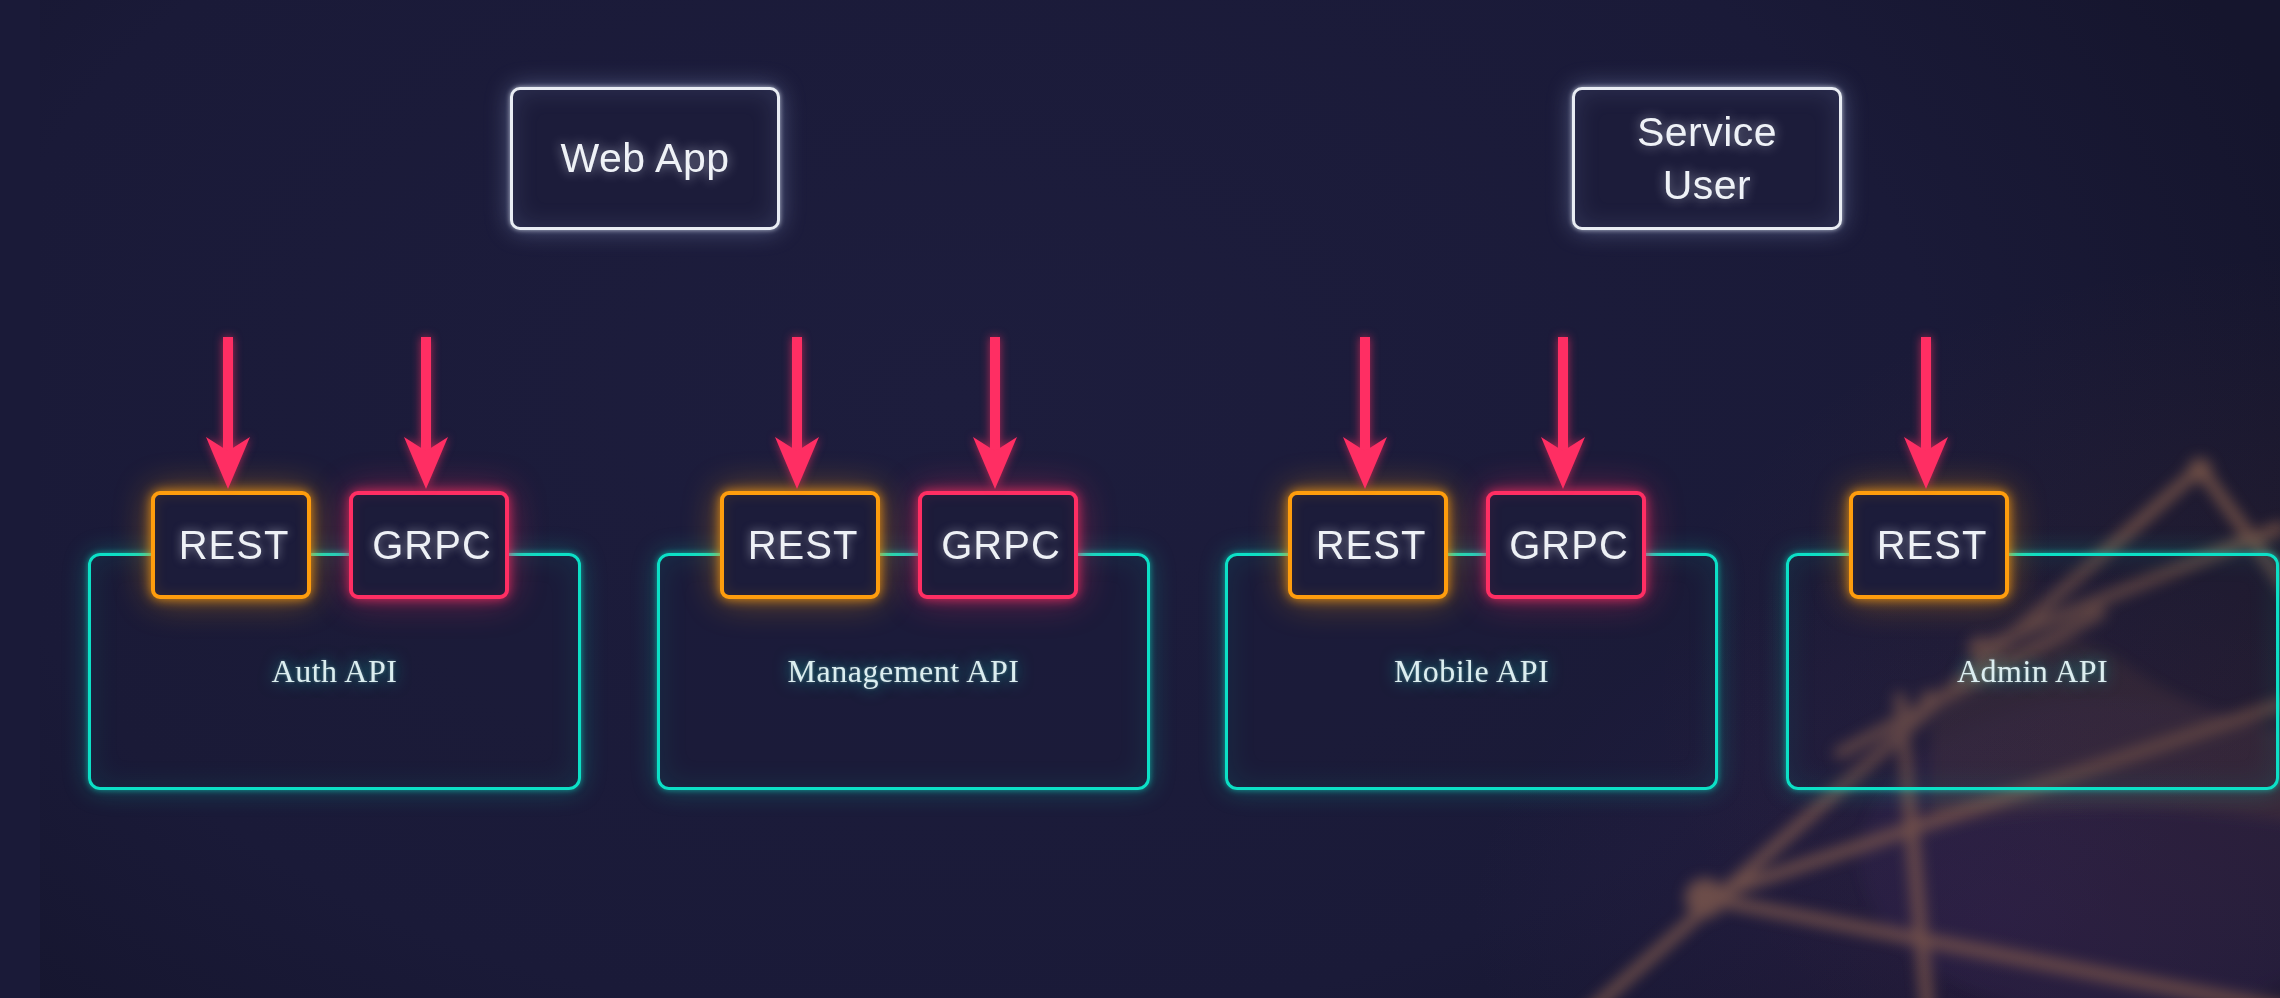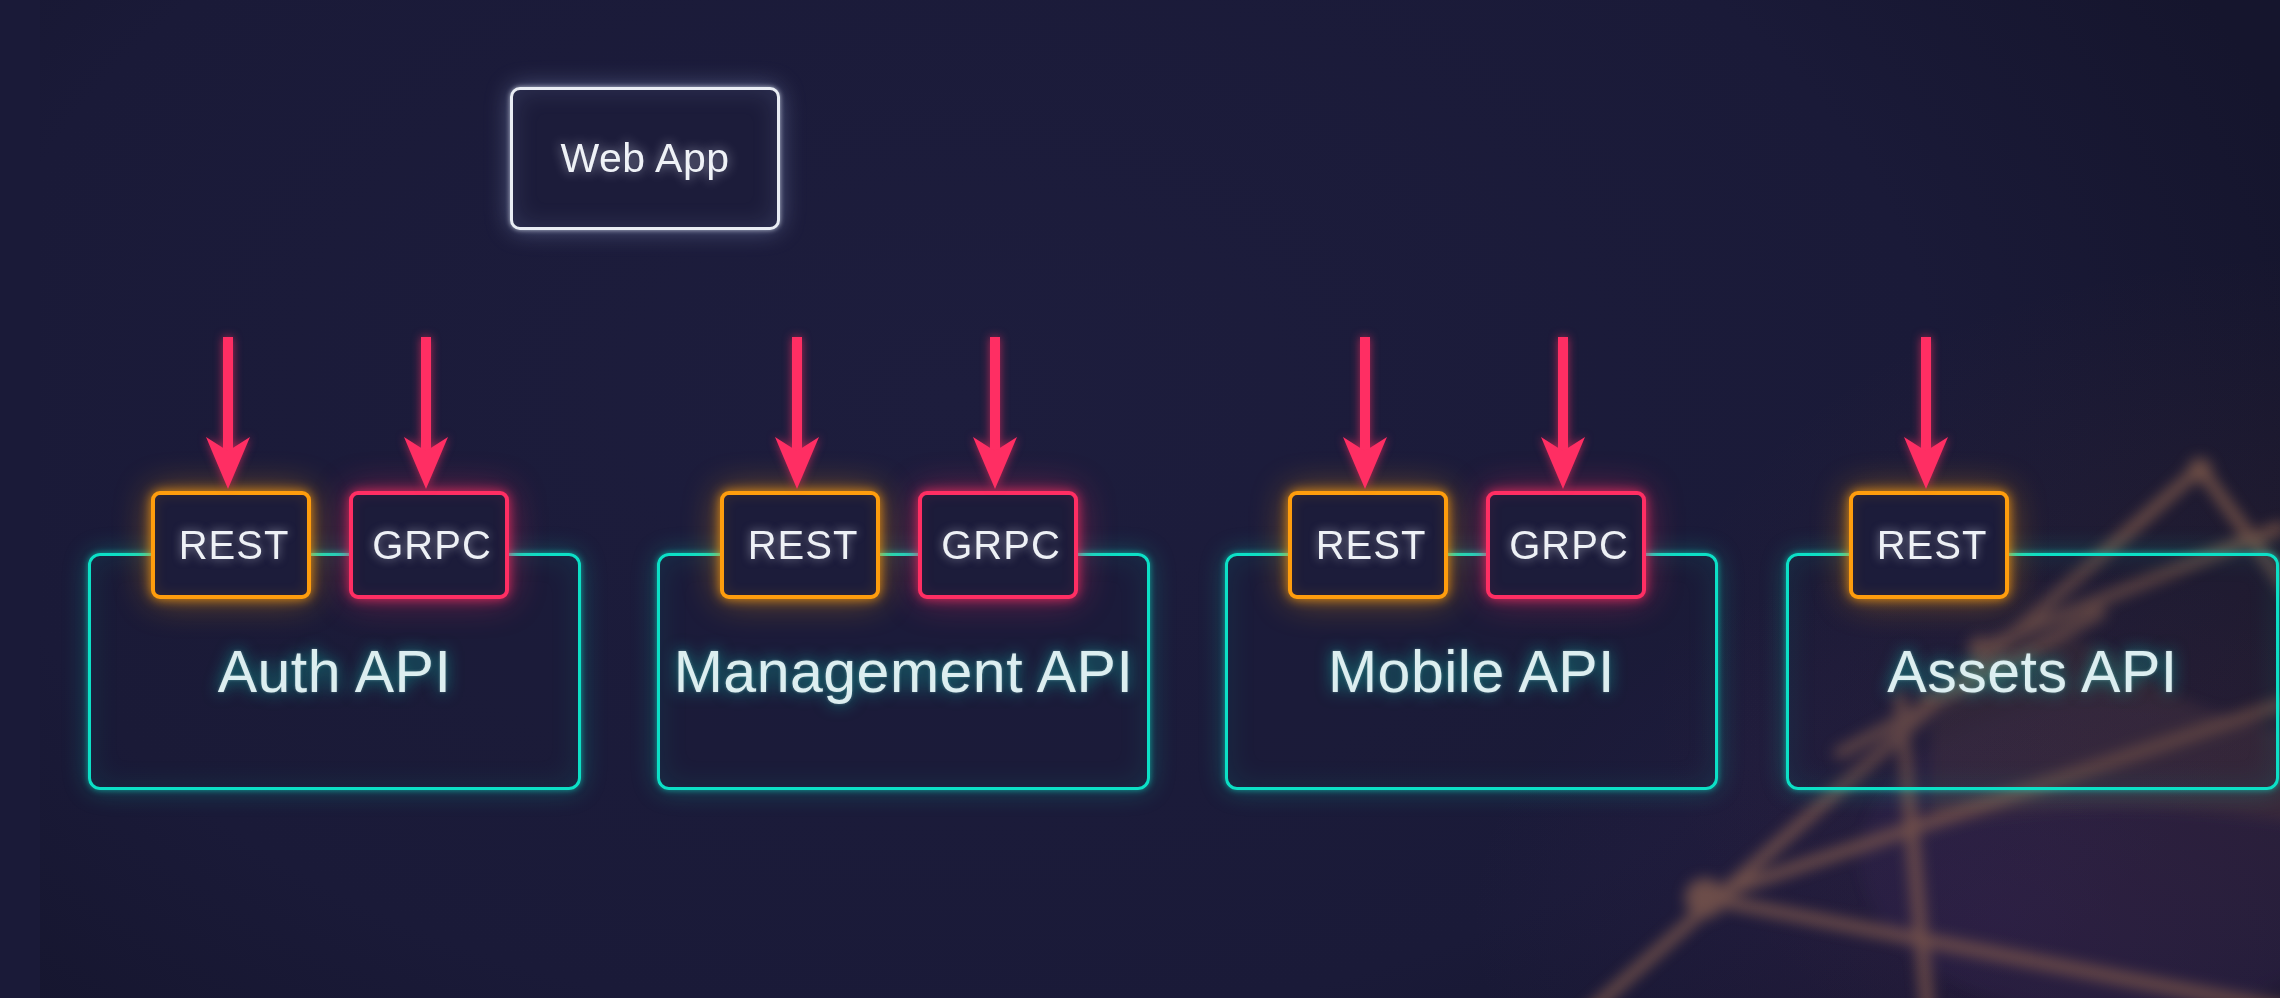--- a/index.html
+++ b/index.html
@@ -44,22 +44,23 @@
     position:absolute;top:553px;width:493px;height:237px;box-sizing:border-box;
     border:3px solid var(--teal);border-radius:12px;
     background:rgba(27,27,57,.18);
     box-shadow:0 0 6px rgba(12,224,198,.6), 0 0 26px rgba(12,224,198,.28),
                inset 0 0 30px rgba(12,224,198,.10);
     z-index:1;
   }
   .api-label{
     position:absolute;left:0;right:0;top:0;bottom:0;
     display:flex;align-items:center;justify-content:center;
-    font-size:59px;color:#dceef0;letter-spacing:.5px;
+    font-size:32px;color:#dceef0;letter-spacing:.5px;
     text-shadow:0 0 16px rgba(12,224,198,.6), 0 0 3px rgba(225,242,246,.35);
+    font-family:Liberation Serif, serif;
   }
   .chip{
     position:absolute;top:-65px;width:160px;height:108px;box-sizing:border-box;
     border-radius:9px;background:#1c1c3a;
     display:flex;align-items:center;justify-content:center;
     font-size:40px;color:#eef1f6;letter-spacing:1px;
     text-shadow:0 0 10px rgba(240,244,255,.5);
     z-index:2;
     padding-left:6px;
   }
@@ -104,20 +105,23 @@
         <circle cx="430" cy="302" r="10"></circle>
         <circle cx="480" cy="250" r="12"></circle>
         <circle cx="828" cy="295" r="10"></circle>
       </g>
     </g>
   </svg>
 
   <div class="client" style="left:470px">
     <span>Web App</span>
   </div>
+  <div class="client narrow" style="left:1532px">
+    <span>Service User</span>
+  </div>
 
   <div class="arrow" style="left:166px">
     <svg width="44" height="152" viewBox="0 0 44 152">
         <rect x="17" y="0" width="10" height="122" fill="currentColor"></rect>
         <polygon points="0,100 22,114 44,100 22,152" fill="currentColor"></polygon>
       </svg>
   </div>
   <div class="arrow" style="left:364px">
     <svg width="44" height="152" viewBox="0 0 44 152">
         <rect x="17" y="0" width="10" height="122" fill="currentColor"></rect>
@@ -182,16 +186,16 @@
     <div class="chip grpc">
       <span>GRPC</span>
     </div>
     <div class="api-label">Mobile API</div>
   </div>
 
   <div class="api" style="left:1746px">
     <div class="chip rest">
       <span>REST</span>
     </div>
-    <div class="api-label">Assets API</div>
+    <div class="api-label">Admin API</div>
   </div>
 
 </div>
 
 </body></html>

